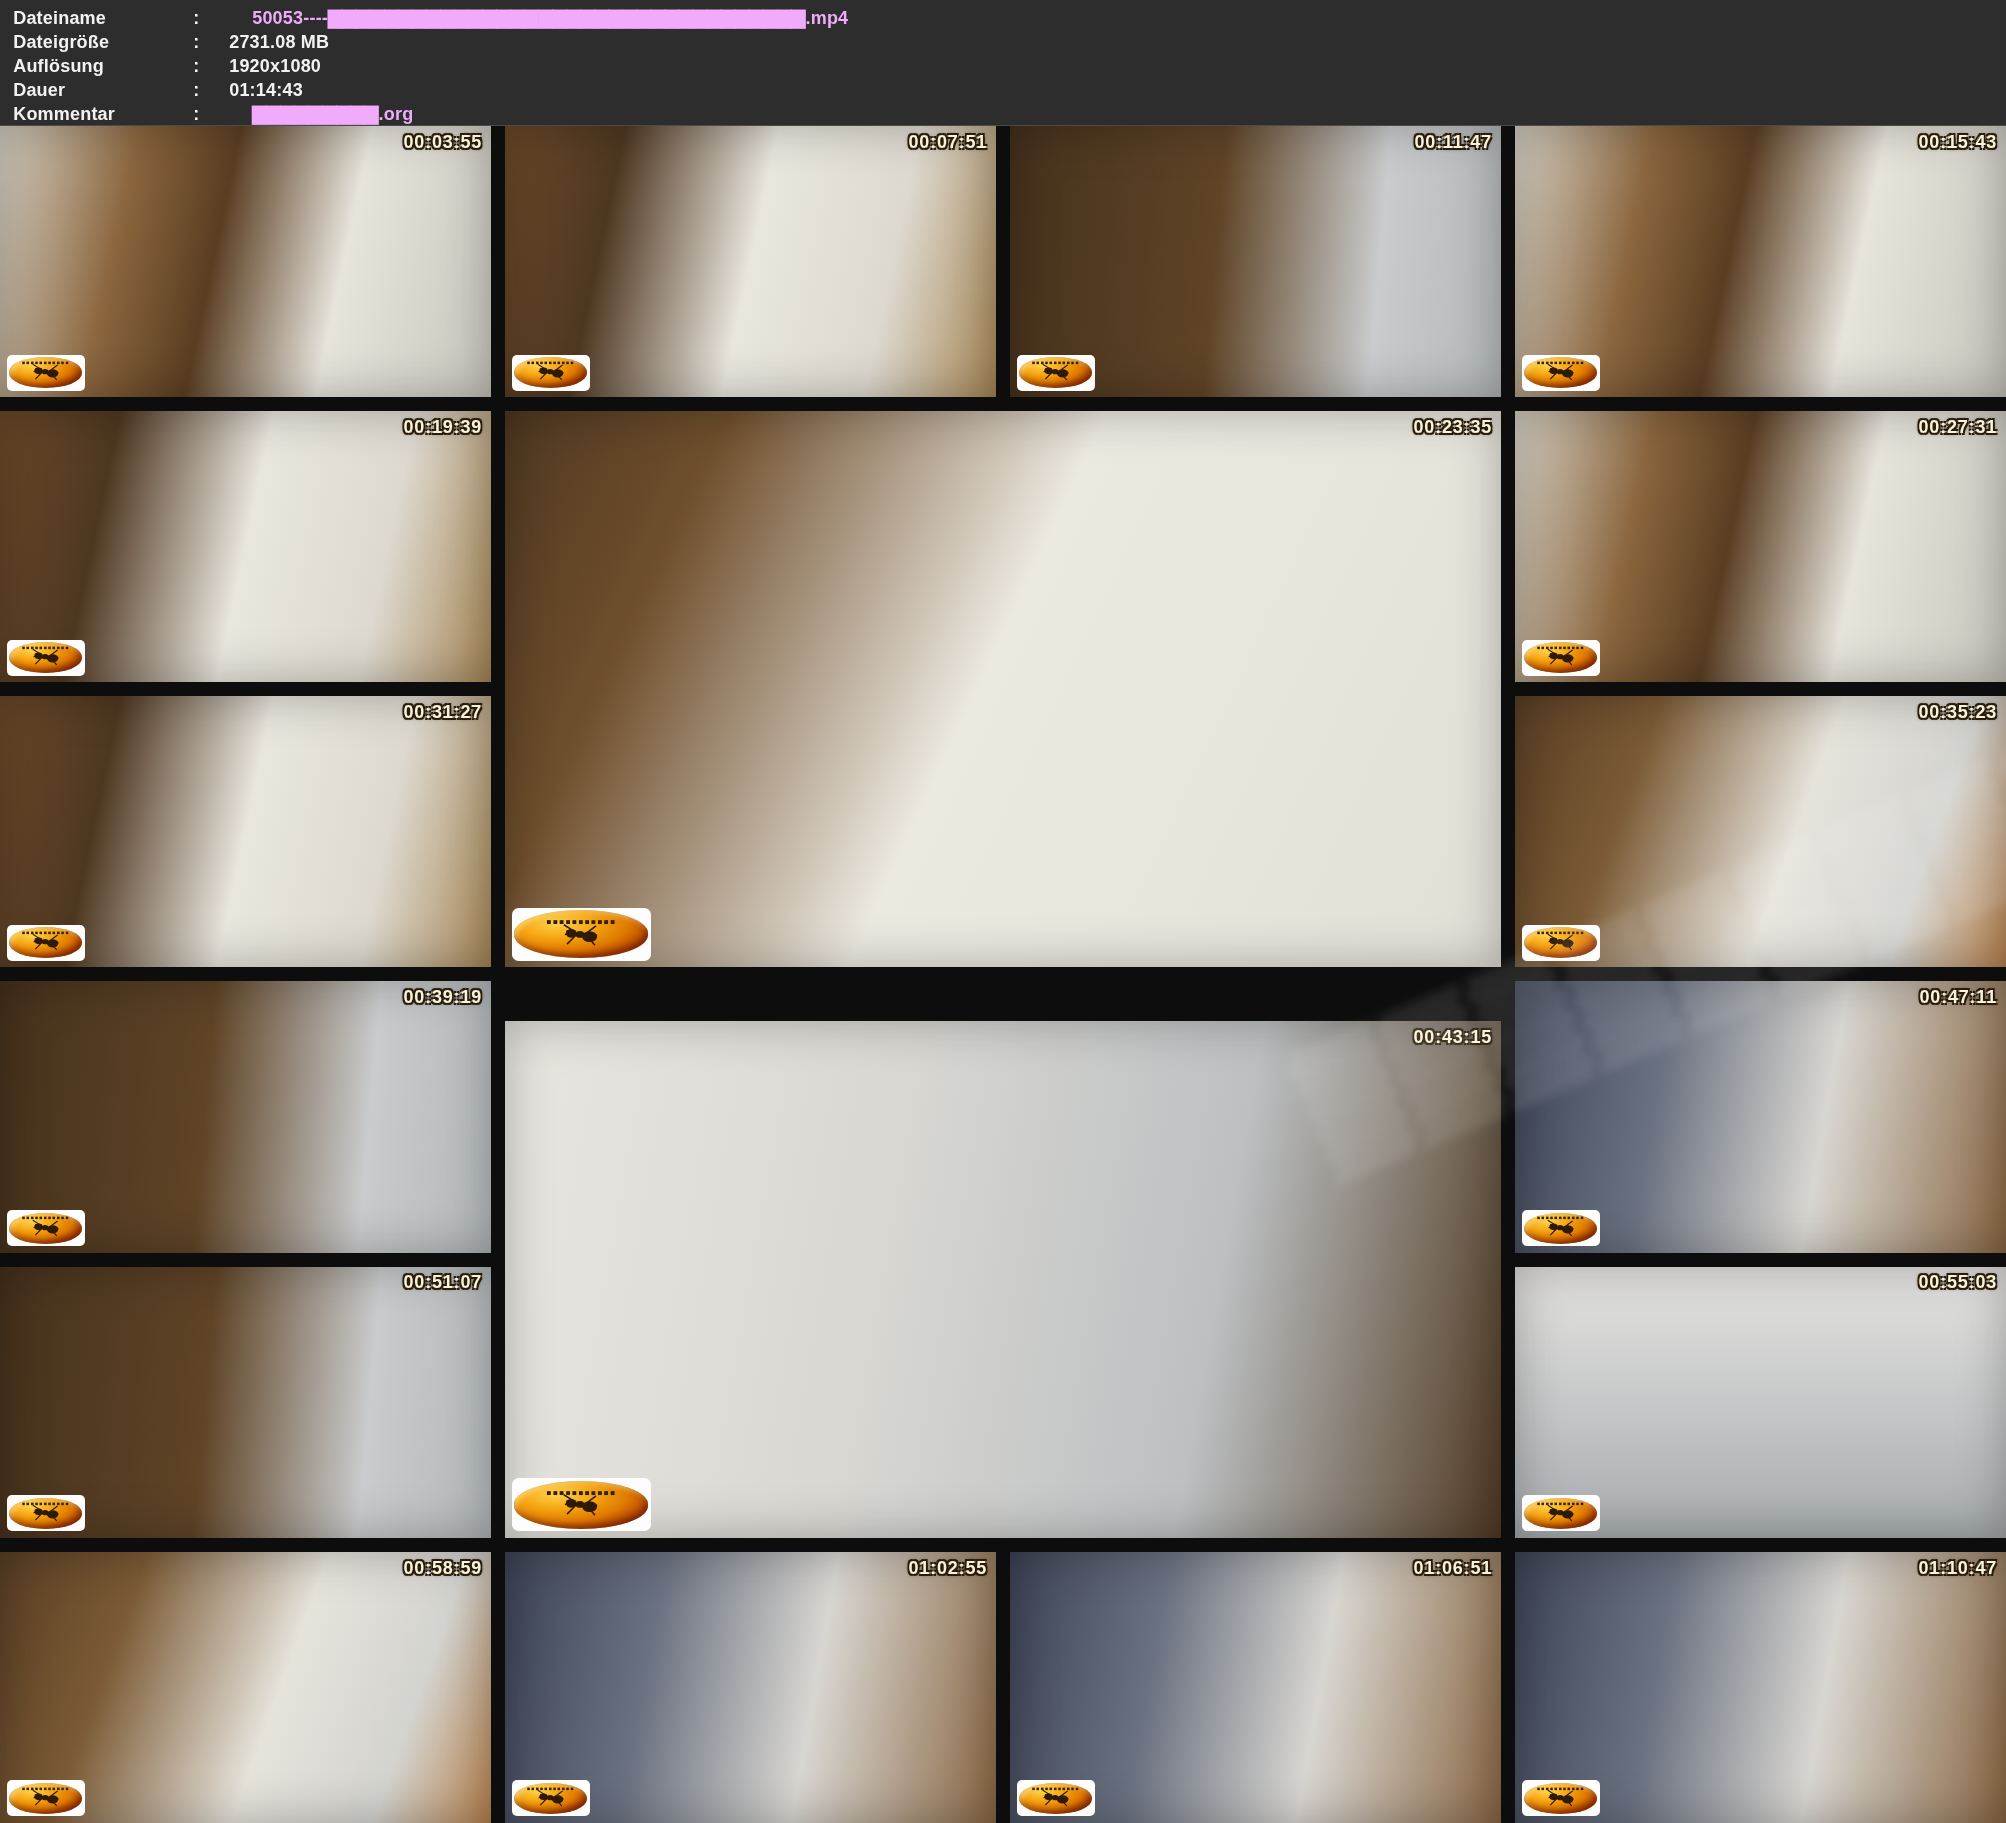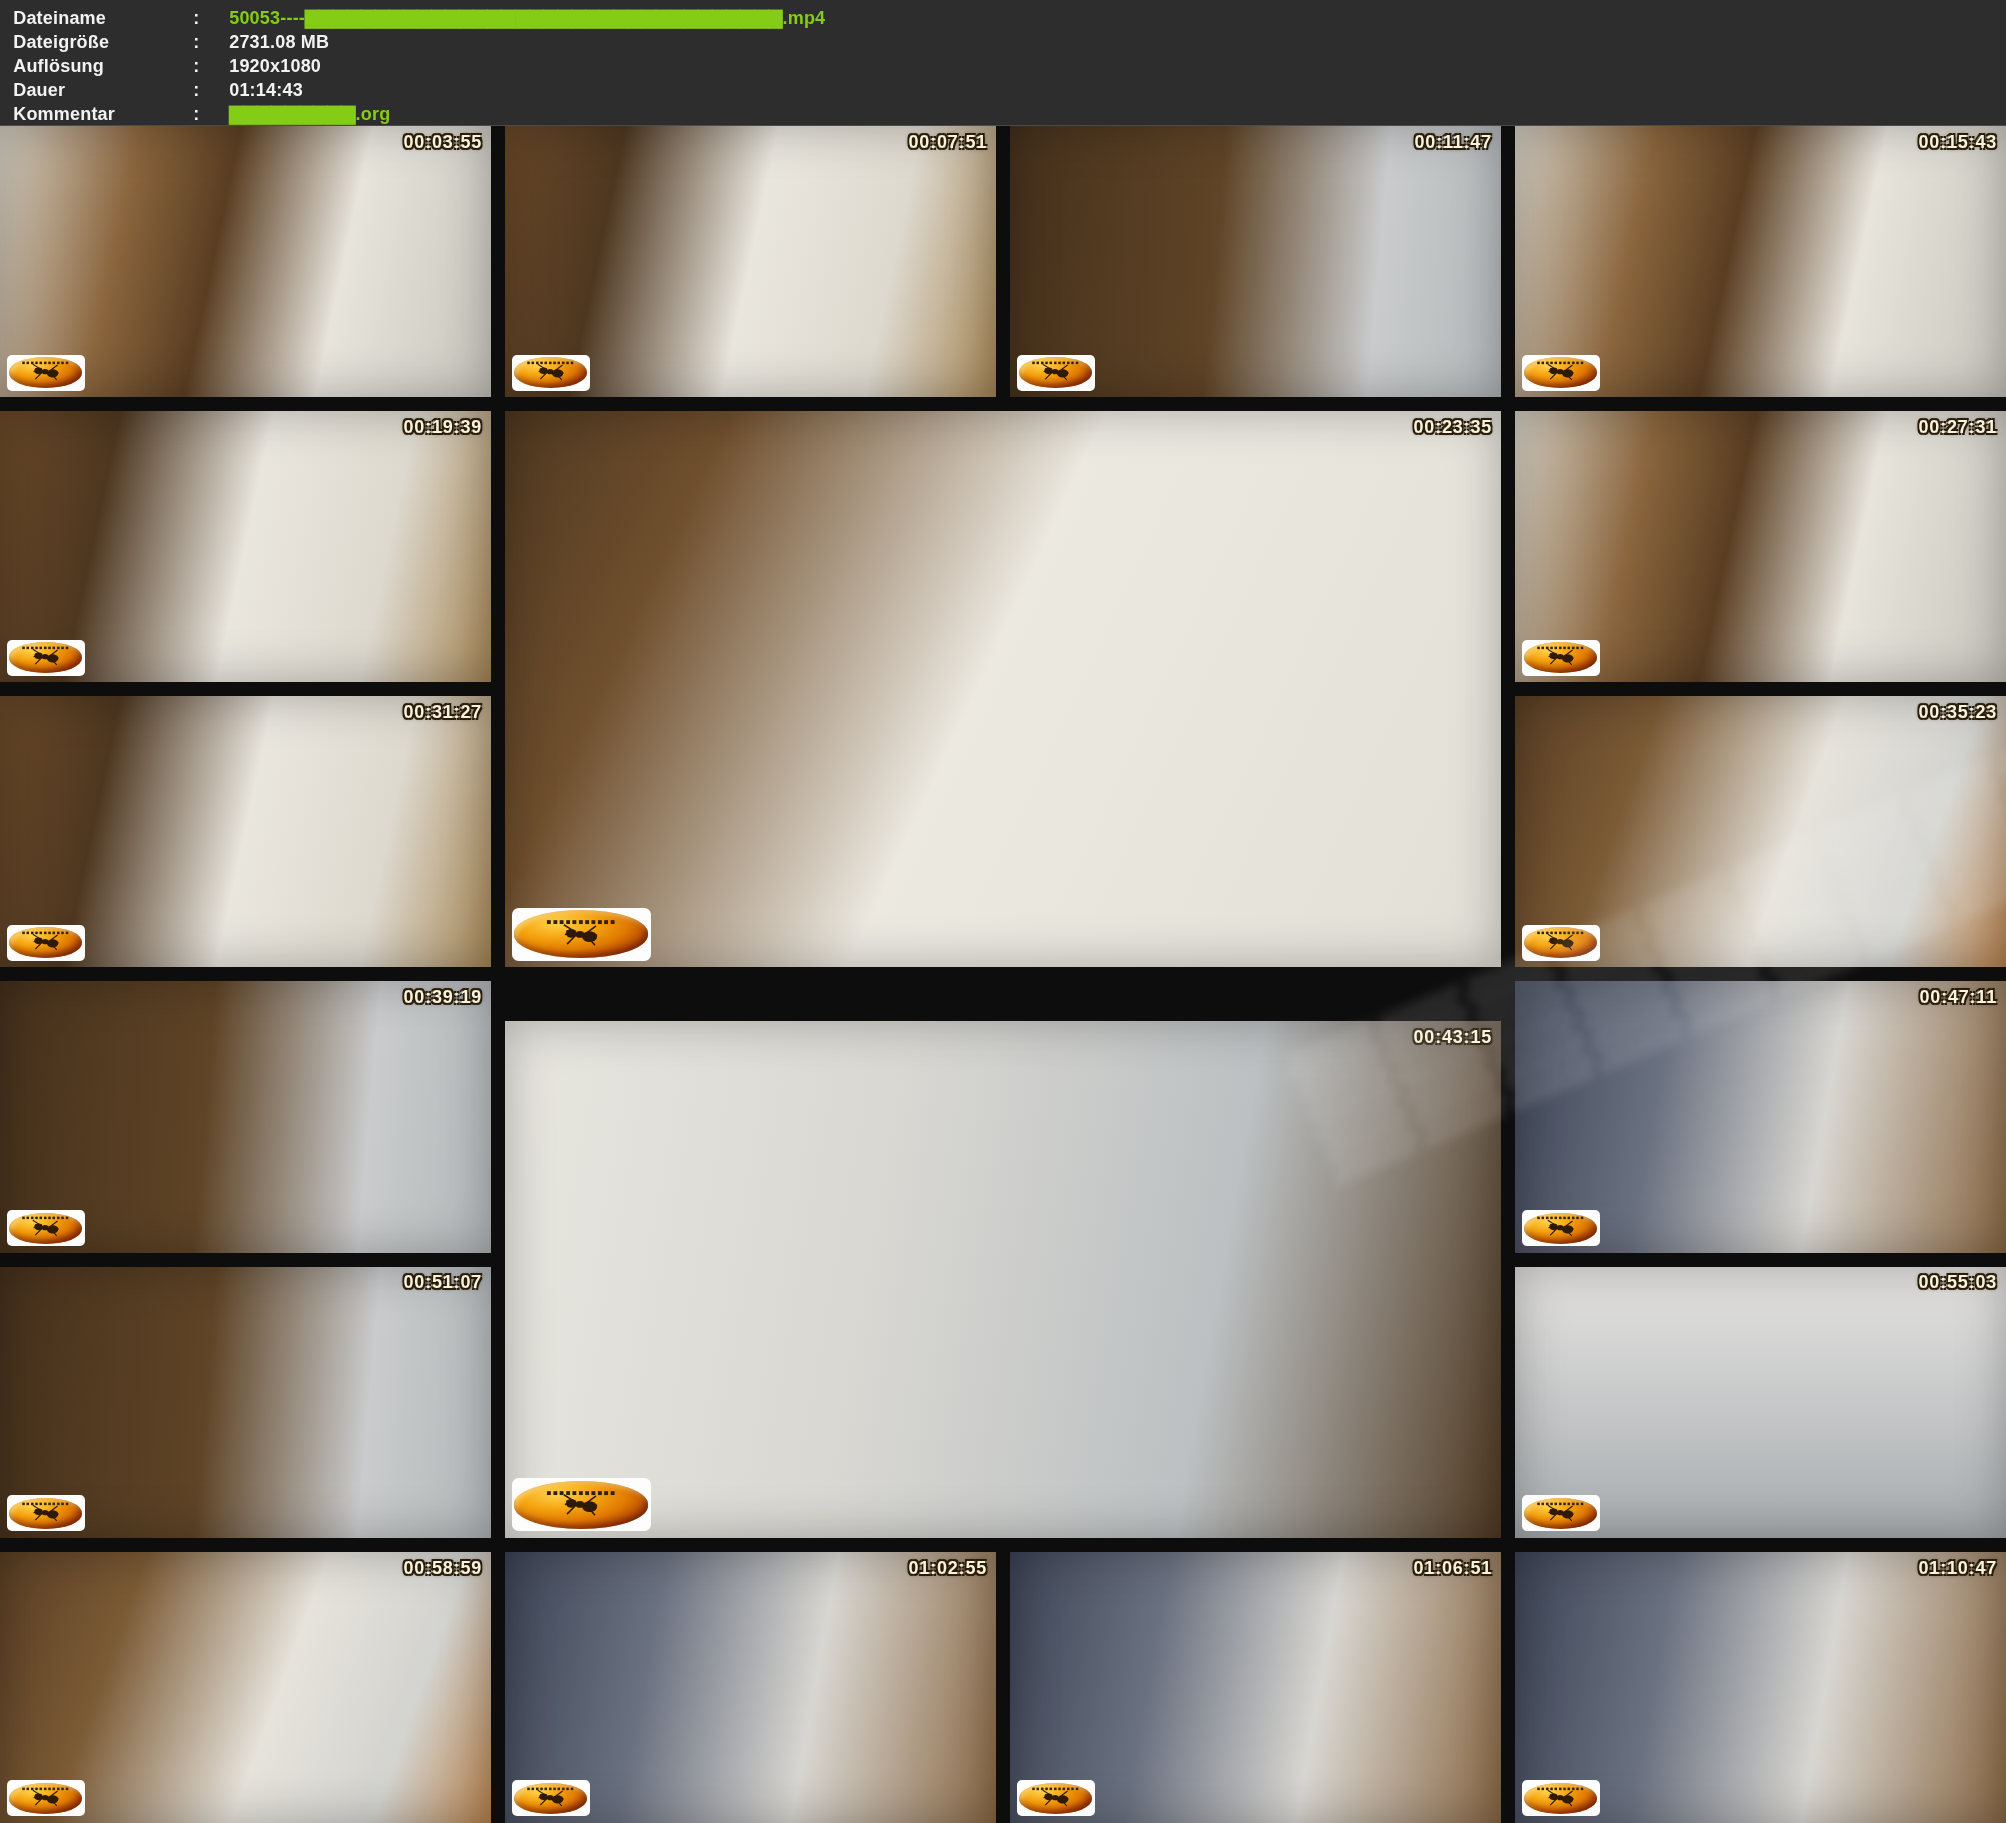--- a/index.html
+++ b/index.html
@@ -13,21 +13,21 @@
   
   .header {
     position:absolute; top:0; left:0; width:100%; height:126px;
     background:#2d2d2d; padding:5.8px 0 0 13.2px;
     border-bottom:0.8px solid #4a4a4a;
   }
   .hrow { display:flex; line-height:24px; font-size:18px; font-weight:bold; color:#f2f2f2; white-space:nowrap; }
   .hrow .lbl { width:180px; letter-spacing:0.2px; }
   .hrow .sep { width:36px; }
   .hrow .val { letter-spacing:0.2px; }
-  .redacted { color:#84cc16; }
+  .redacted { color:#f0abfc;margin-left:23px; }
 
   
   .grid {
     position:absolute; top:126px; left:0; width:2006px; height:1697px;
     display:grid; grid-template-columns:repeat(4,1fr);
     grid-auto-rows:1fr; gap:14px; background:#0d0d0d;
   }
   .thumb { position:relative; overflow:hidden; box-shadow:inset 0 0 50px rgba(0,0,0,.28); }
   .thumb.large { grid-column:span 2; grid-row:span 2;padding-left:16px; }
 

